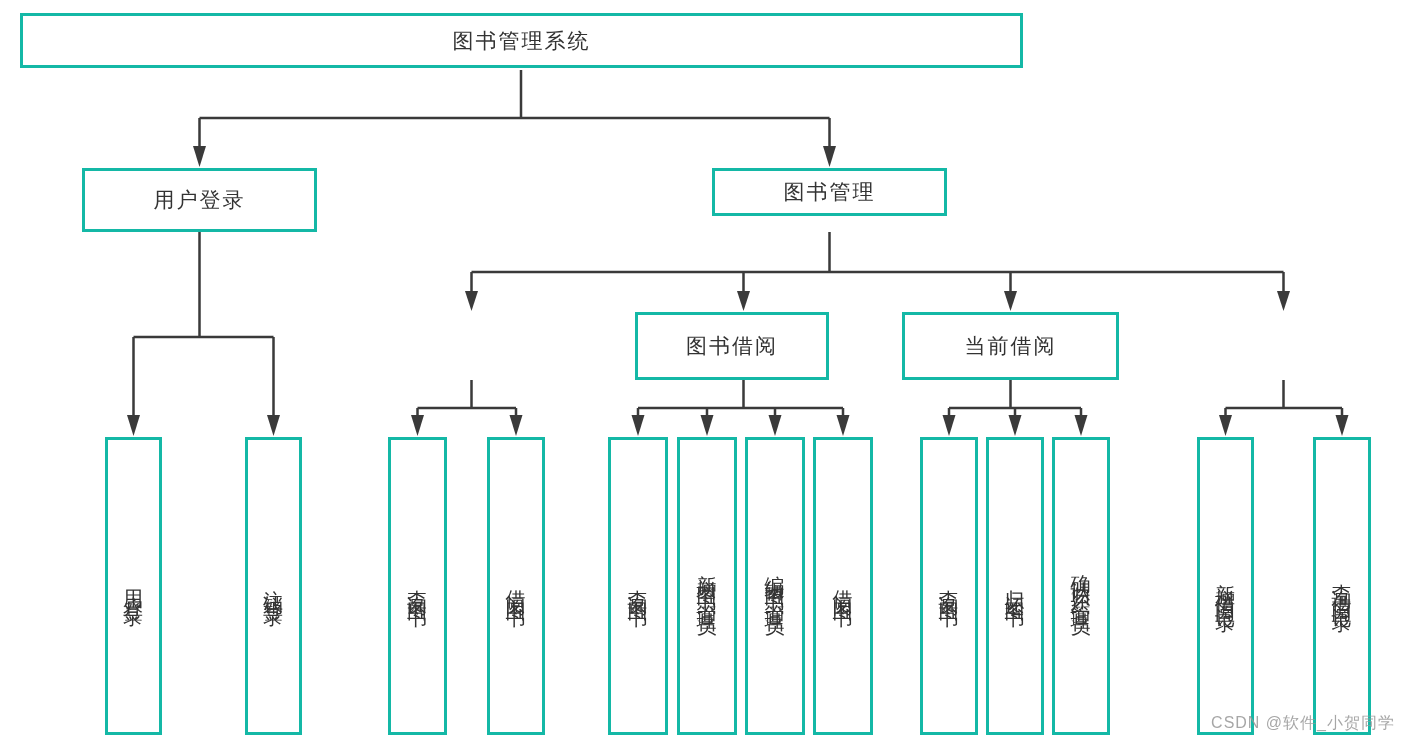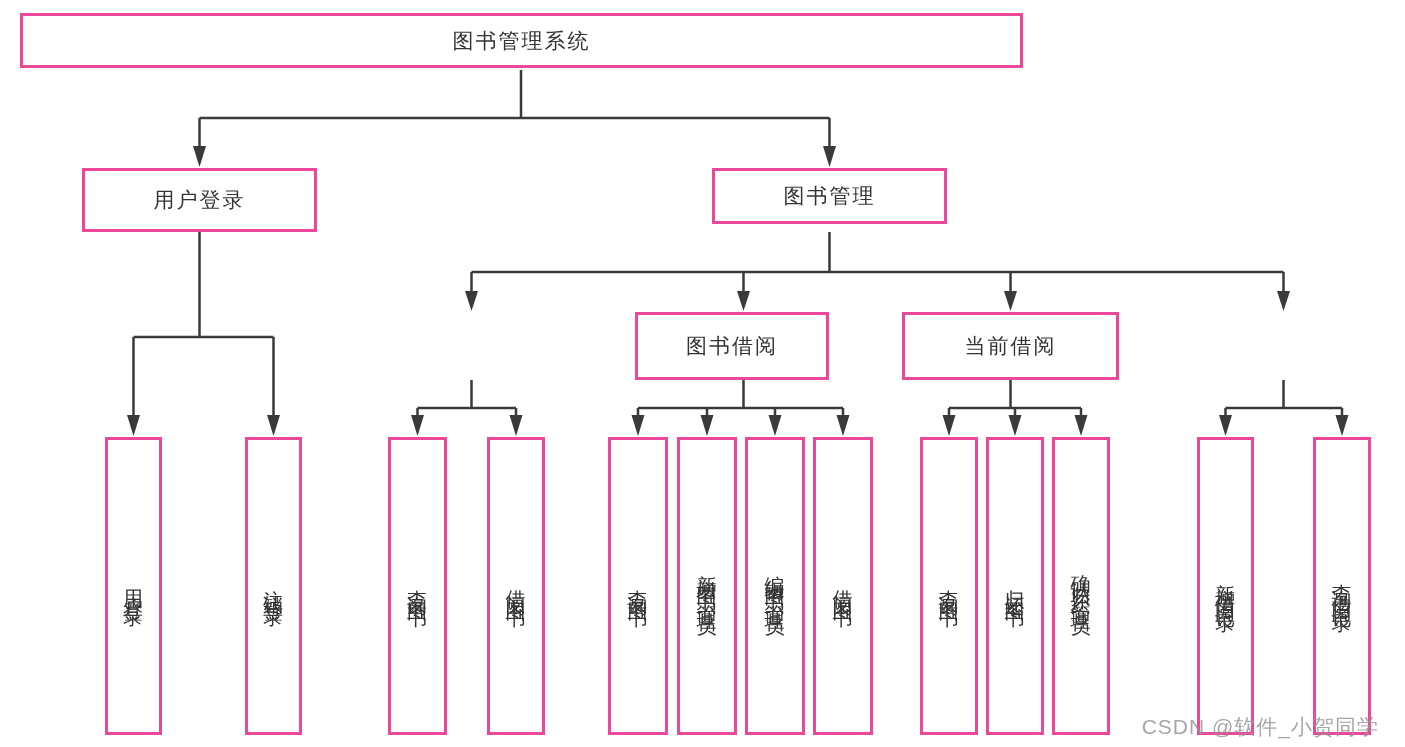--- a/index.html
+++ b/index.html
@@ -3,31 +3,31 @@
 <meta charset="utf-8">
 <style>
   html,body{margin:0;padding:0;background:#fff;}
   .stage{
     position:relative;width:1405px;height:747px;background:#fff;
     font-family:"Liberation Sans",sans-serif;overflow:hidden;
   }
   .wires{position:absolute;left:0;top:0;width:1405px;height:747px;}
   .box{
     position:absolute;box-sizing:border-box;background:#fff;
-    border:3px solid #ec4899;display:flex;align-items:center;justify-content:center;
+    border:3px solid #14b8a6;display:flex;align-items:center;justify-content:center;
     color:#333;
   }
   .box.h span{font-size:21px;letter-spacing:2px;white-space:nowrap;}
   .box.v span{
     writing-mode:vertical-rl;text-orientation:mixed;
     font-size:20px;letter-spacing:6px;line-height:1.1;white-space:nowrap;
   }
   .watermark{
-    position:absolute;top:713px;right:26px;
-    font-size:21px;letter-spacing:1px;color:rgba(150,150,150,0.85);
+    position:absolute;top:713px;right:10px;
+    font-size:16px;letter-spacing:1px;color:rgba(150,150,150,0.85);
     white-space:nowrap;
   }
 </style>
 </head>
 <body>
 
 <div class="stage">
 
   <svg class="wires" viewBox="0 0 1405 747" xmlns="http://www.w3.org/2000/svg">
     <g stroke="#3a3a3a" stroke-width="2.5" fill="none">
@@ -62,21 +62,21 @@
     </g>
   </svg>
 
   <div class="box h" style="left:20px;top:13px;width:1003px;height:55px">
     <span>图书管理系统</span>
   </div>
 
   <div class="box h" style="left:82px;top:168px;width:235px;height:64px">
     <span>用户登录</span>
   </div>
-  <div class="box h" style="left:712px;top:168px;width:235px;height:56px">
+  <div class="box h" style="left:712px;top:168px;width:235px;height:48px">
     <span>图书管理</span>
   </div>
 
   <div class="box h" style="left:635px;top:312px;width:194px;height:68px">
     <span>图书借阅</span>
   </div>
   <div class="box h" style="left:902px;top:312px;width:217px;height:68px">
     <span>当前借阅</span>
   </div>
 

